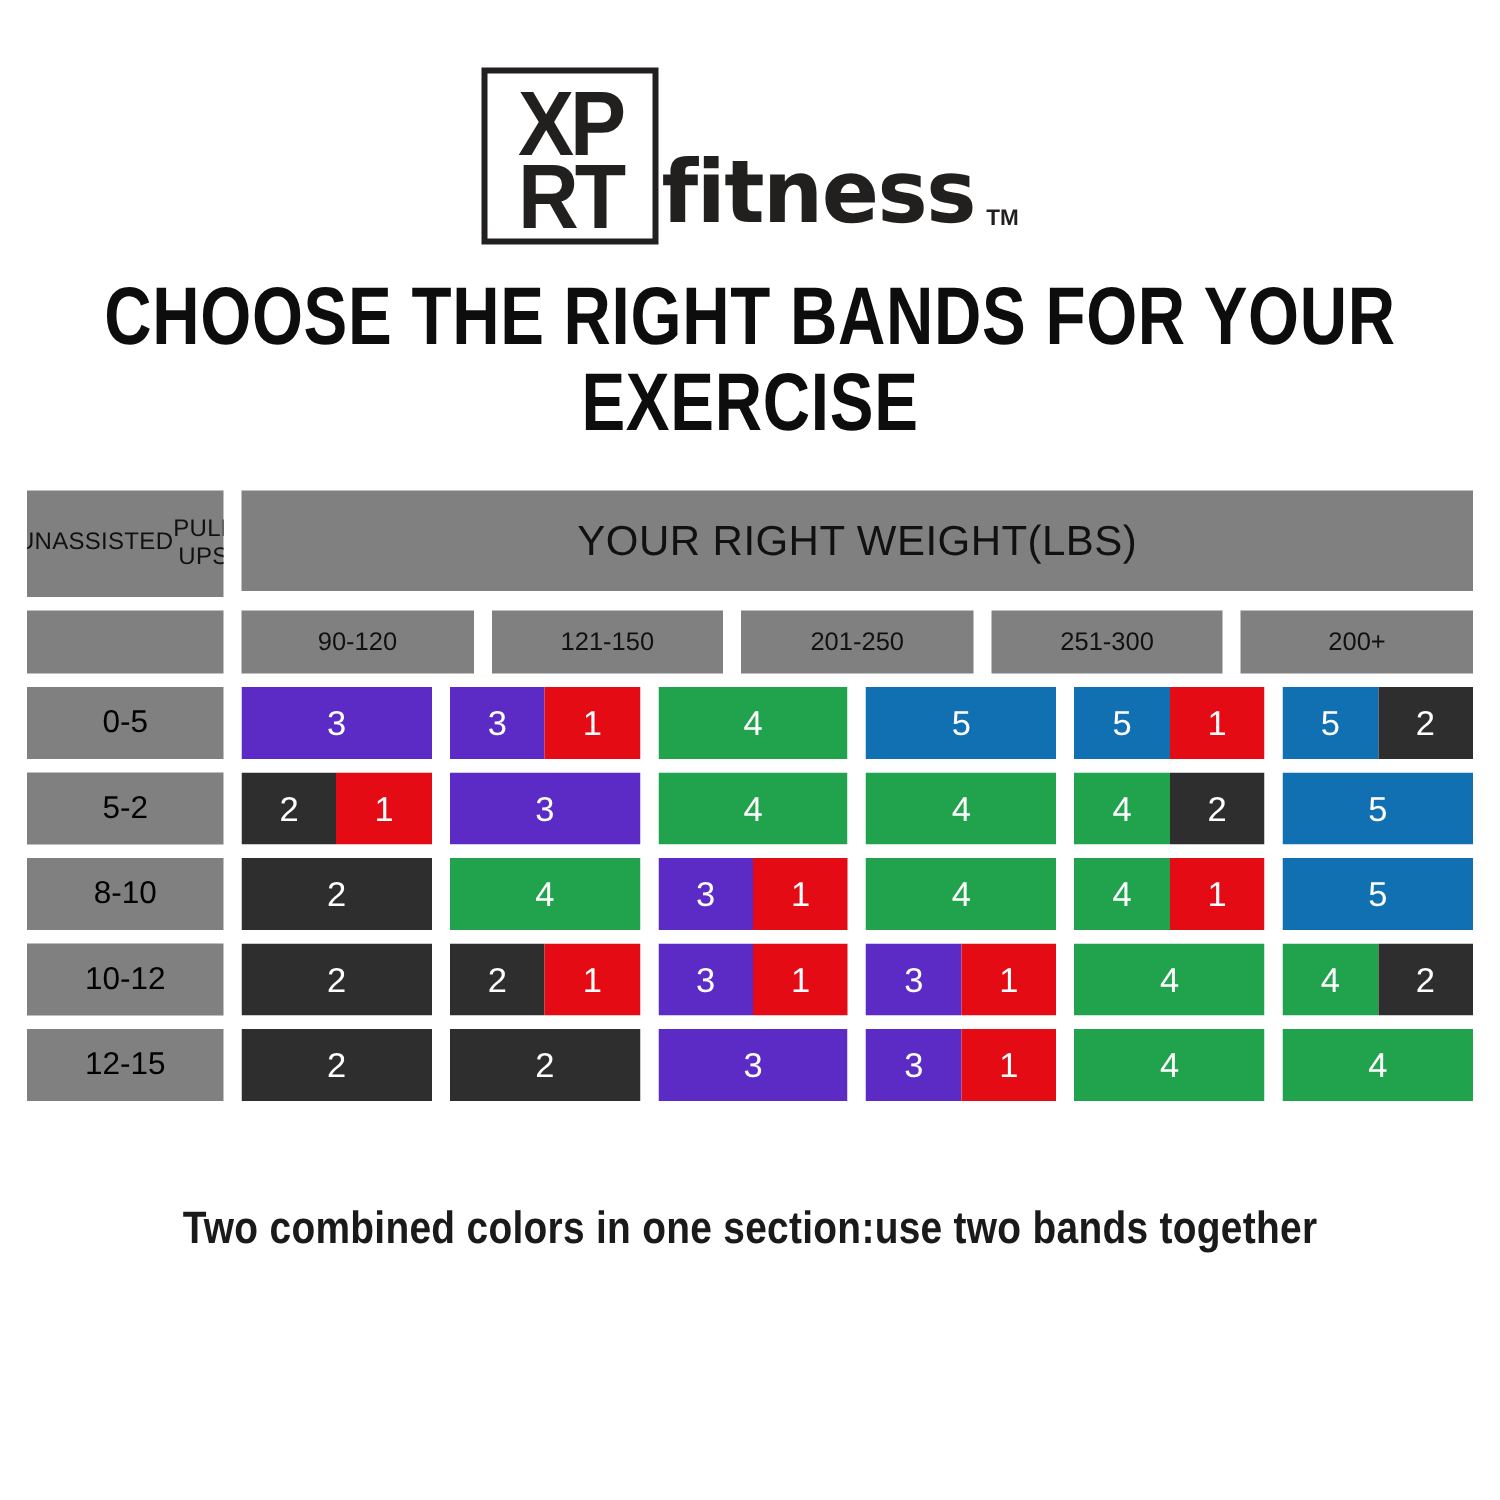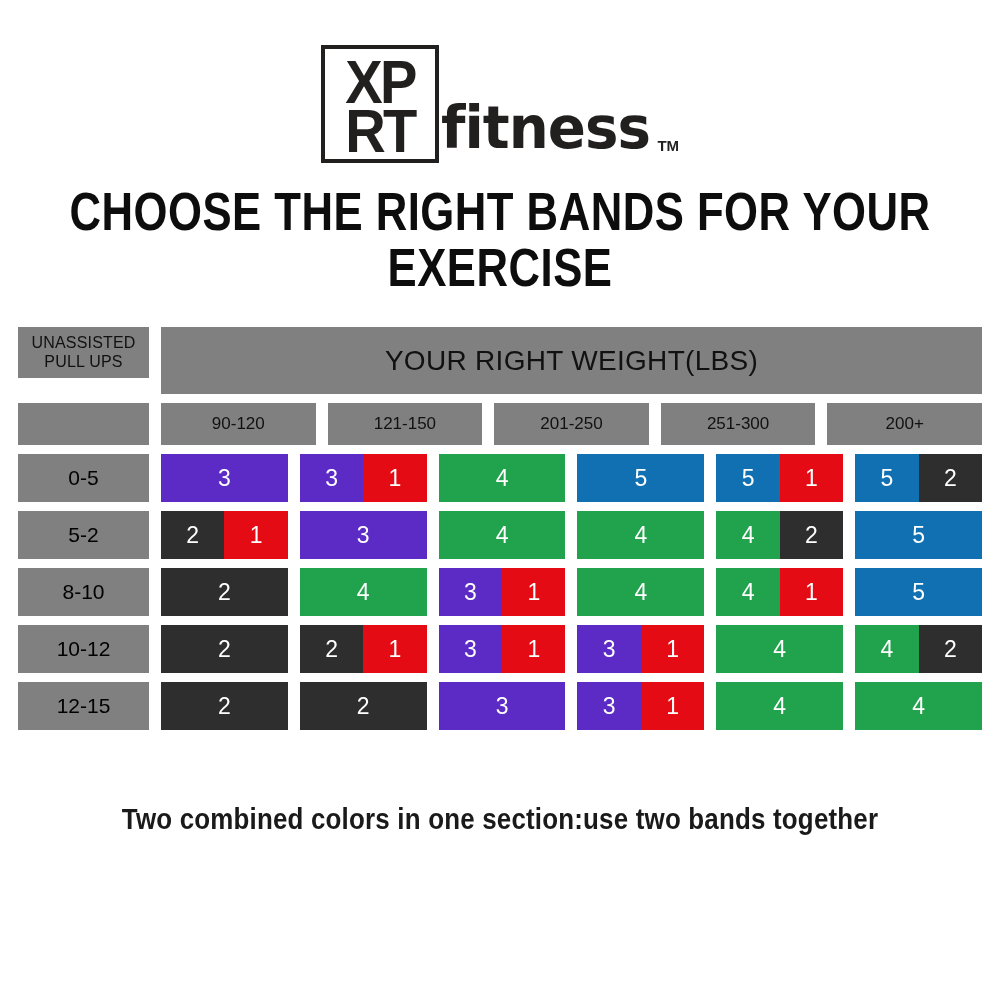--- a/index.html
+++ b/index.html
@@ -142,22 +142,21 @@
   }
 
   
   .hdr-title {
     height: 67px;
     font-size: 28px;
     letter-spacing: 0.3px;
     color: #111;
   }
   .hdr-corner {
-    height: 51px;
-    flex-direction: column;
+    height: 71px;
     line-height: 1.14;
     font-size: 16px;
     letter-spacing: 0.2px;
     text-align: center;
   }
   .hdr-col {
     height: 42px;
     font-size: 17px;
   }
   .hdr-blank { height: 42px; }

